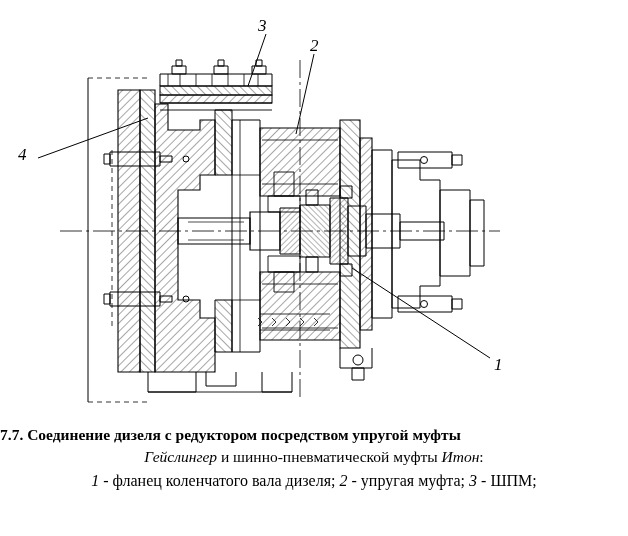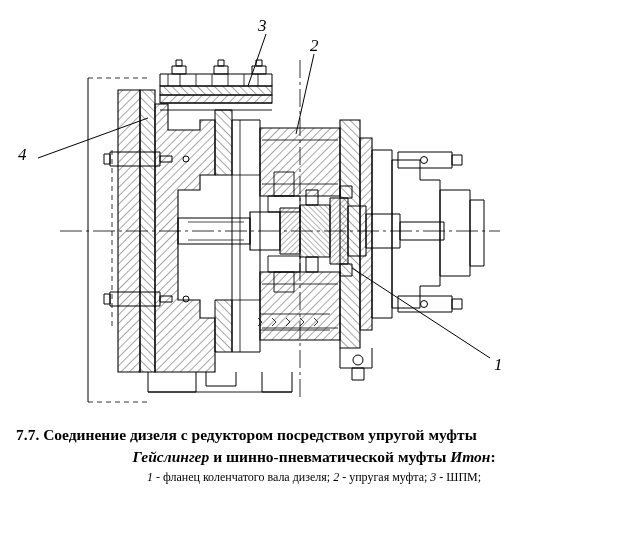--- a/index.html
+++ b/index.html
@@ -51,29 +51,29 @@
     font-size: 15.5px;
     line-height: 1.45;
   }
   .cap-line {
     display: block;
     white-space: nowrap;
   }
   .cap-line1 {
     font-weight: bold;
     text-align: left;
-    padding-left: 16px;
+    padding-left: 0px;
   }
   .cap-line2 {
-    font-weight: bold;
+    font-weight: normal;
     text-align: center;
   }
   .ital { font-style: italic; }
   .cap-small {
-    font-size: 12px;
+    font-size: 16px;
     font-weight: normal;
   }
 </style>
 </head>
 <body>
 
 <div id="page">
 
   <div id="figure">
     <svg width="628" height="424" viewBox="0 0 628 424" xmlns="http://www.w3.org/2000/svg">

